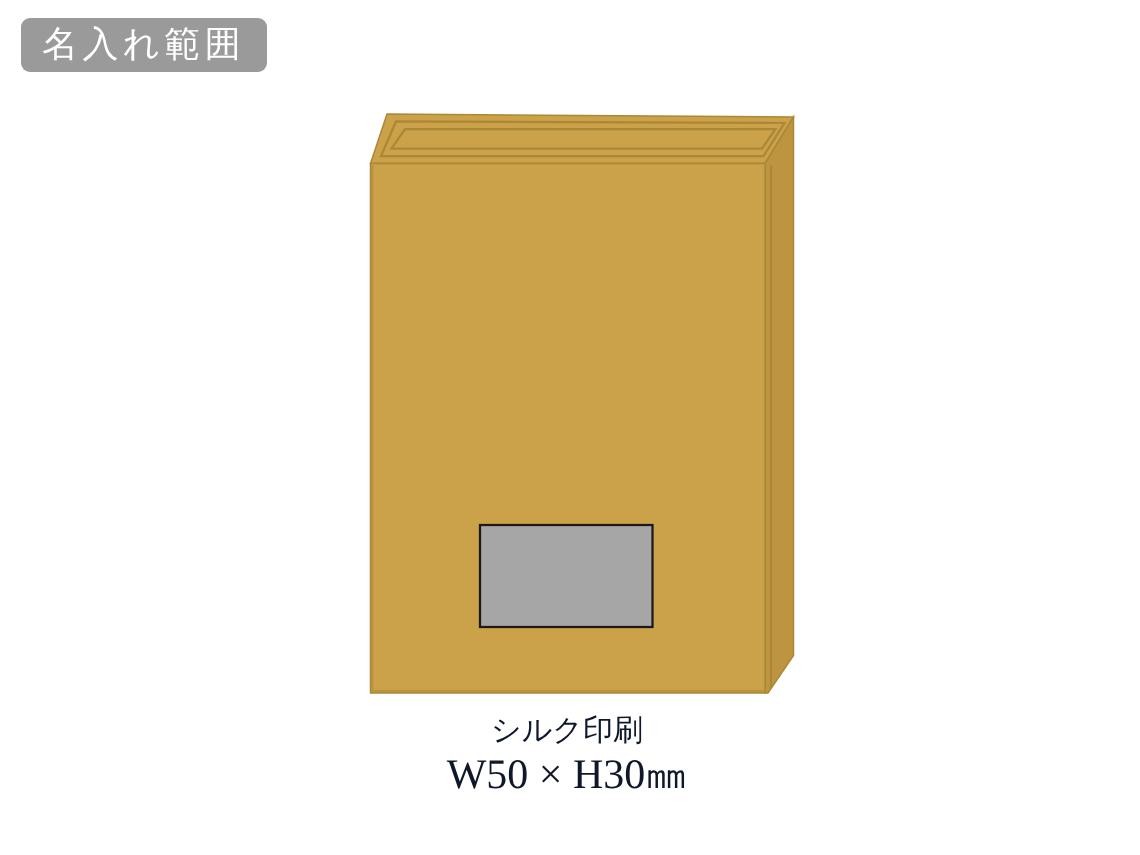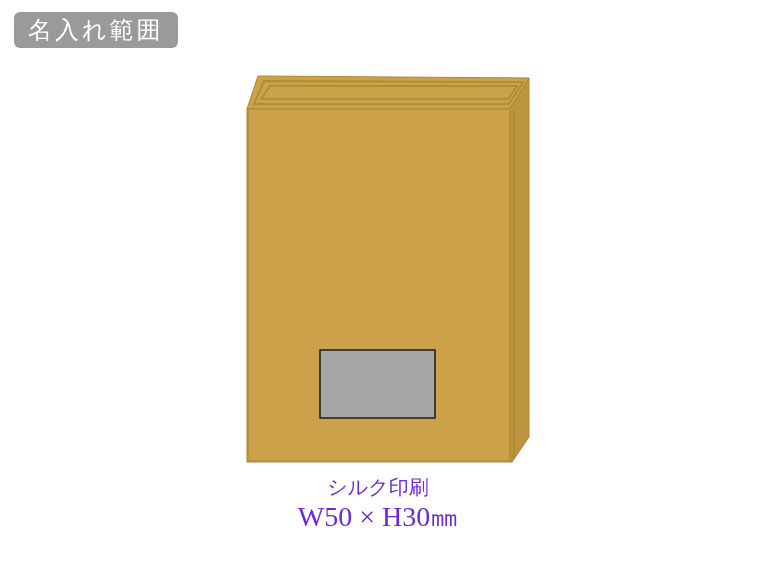--- a/index.html
+++ b/index.html
@@ -36,21 +36,21 @@
     width: 760px;
     height: 570px;
     display: block;
   }
   .caption {
     position: absolute;
     left: 178px;
     top: 474px;
     width: 400px;
     text-align: center;
-    color: #6d28d9;
+    color: #0f172a;
     font-family: "Liberation Serif", "DejaVu Serif", serif;
   }
   .caption .method {
     font-size: 20px;
     line-height: 27px;
   }
   .caption .size {
     font-size: 28px;
     line-height: 32px;
     font-family: Liberation Serif, serif;

